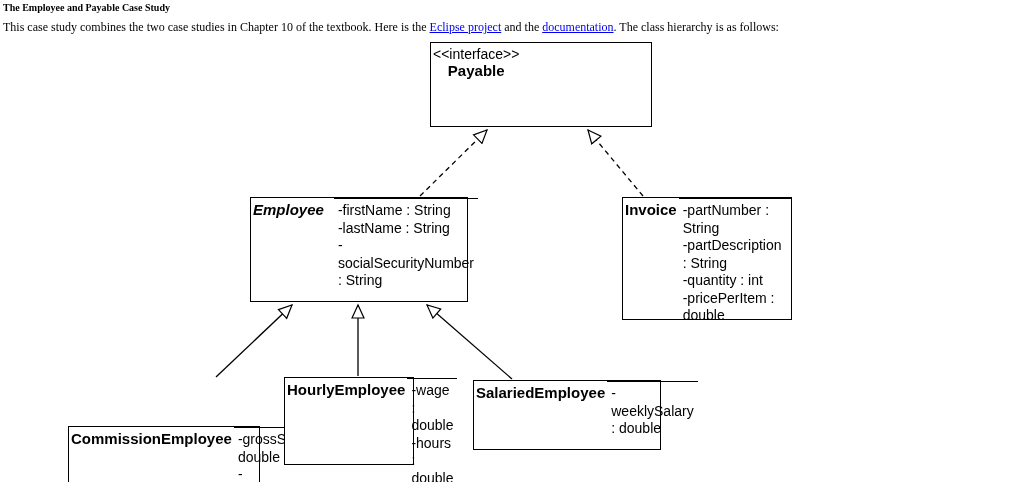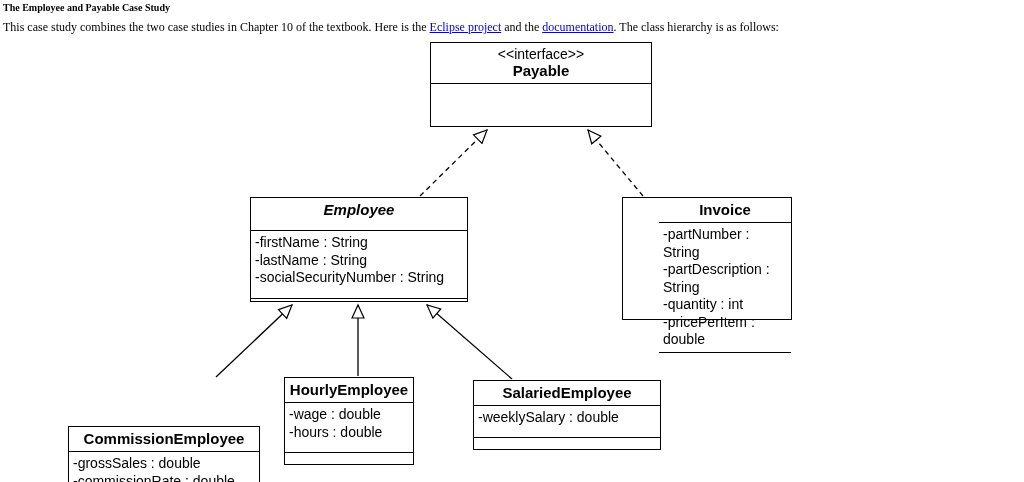--- a/index.html
+++ b/index.html
@@ -53,21 +53,21 @@
     stroke-dasharray: 5,4;
   }
   
   .uml-box {
     position: absolute;
     z-index: 2;
     background: #ffffff;
     border: 1.5px solid #000000;
     box-sizing: border-box;
     display: flex;
-    flex-direction: column;
+    flex-direction: row;
     font-family: "Liberation Sans", sans-serif;
     color: #000000;
   }
   .cmp { box-sizing: border-box; }
   .cmp + .cmp { border-top: 1px solid #000000; }
   .uml-header {
     text-align: center;
     font-weight: bold;
     font-size: 15px;
     line-height: 18px;
@@ -98,21 +98,21 @@
     flex: 1 1 auto;
     height: auto;
     line-height: 17px;
     padding: 3px 3px;
     text-align: center;
     white-space: nowrap;
   }
   
   #box-payable            { left: 430px; top: 42px;  width: 222px; height: 85px;  }
   #box-employee           { left: 250px; top: 197px; width: 218px; height: 105px; gap: 8px; }
-  #box-invoice            { left: 622px; top: 197px; width: 170px; height: 123px; padding-left: 36px; }
+  #box-invoice            { left: 622px; top: 197px; width: 170px; height: 123px; }
   #box-commission         { left: 68px;  top: 378px; width: 192px; height: 88px; margin-top: 48px;  }
   #box-hourly             { left: 284px; top: 377px; width: 130px; height: 88px;  }
   #box-salaried           { left: 473px; top: 380px; width: 188px; height: 70px;  }
 </style>
 </head>
 <body>
 
 <div class="stage">
 
   <div class="page-title">The Employee and Payable Case Study</div>

